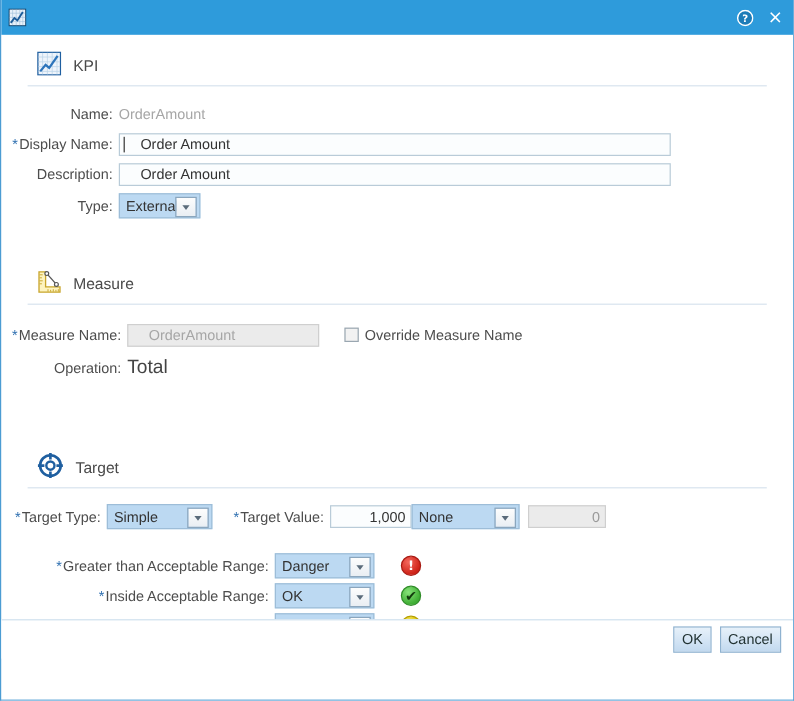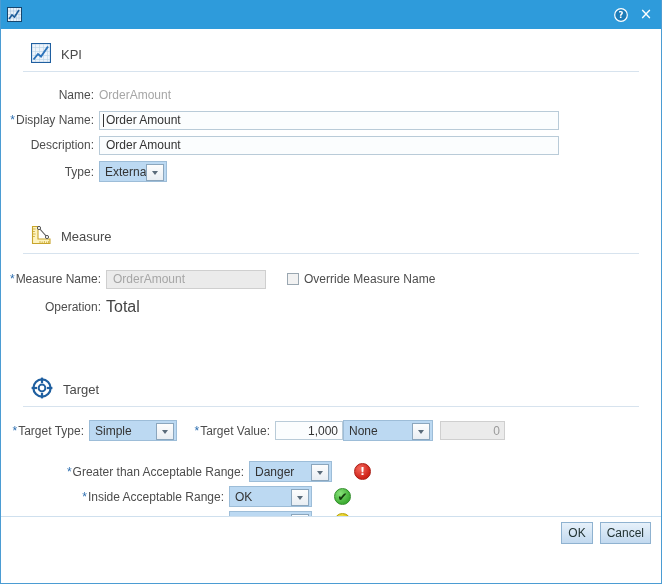--- a/index.html
+++ b/index.html
@@ -116,21 +116,21 @@
 
   
   .tbox {
     box-sizing: border-box;
     height: 19px;
     border: 1px solid #b9cbd8;
     background: #fbfdfe;
     font-family: "Liberation Sans", sans-serif;
     font-size: 12px;
     color: #333;
-    padding: 0 6px;
+    padding: 0 17px;
     display: flex;
     align-items: center;
     position: relative;
   }
   .tbox.caret::before {
     content: "";
     position: absolute;
     left: 3px;
     top: 2px;
     bottom: 2px;
@@ -415,21 +415,21 @@
         <span class="dd-btn">
             <span class="arrow"></span>
           </span>
       </span>
       <span class="tbox disabled num" style="width:65px;margin-left:7px">0</span>
     </div>
 
     <div style="height:17px"></div>
 
     <div class="row" style="height:25px">
-      <span class="lbl" style="width:248px">
+      <span class="lbl" style="width:228px">
         <span class="req">*</span><span>Greater than Acceptable Range:</span>
       </span>
       <span class="ddl" style="width:83px">
         <span>Danger</span>
         <span class="dd-btn">
             <span class="arrow"></span>
           </span>
       </span>
       <span class="status-ico danger" style="margin-left:22px">!</span>
     </div>

